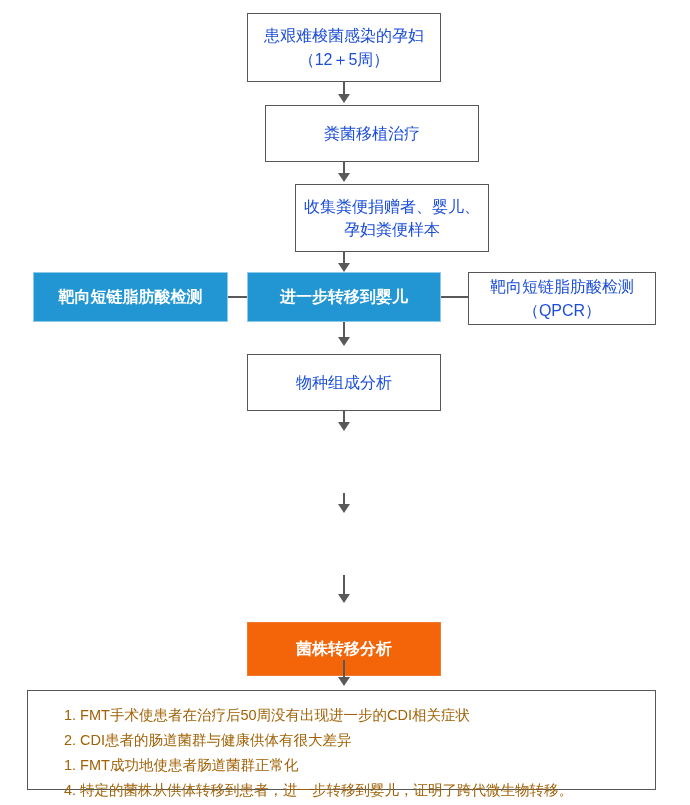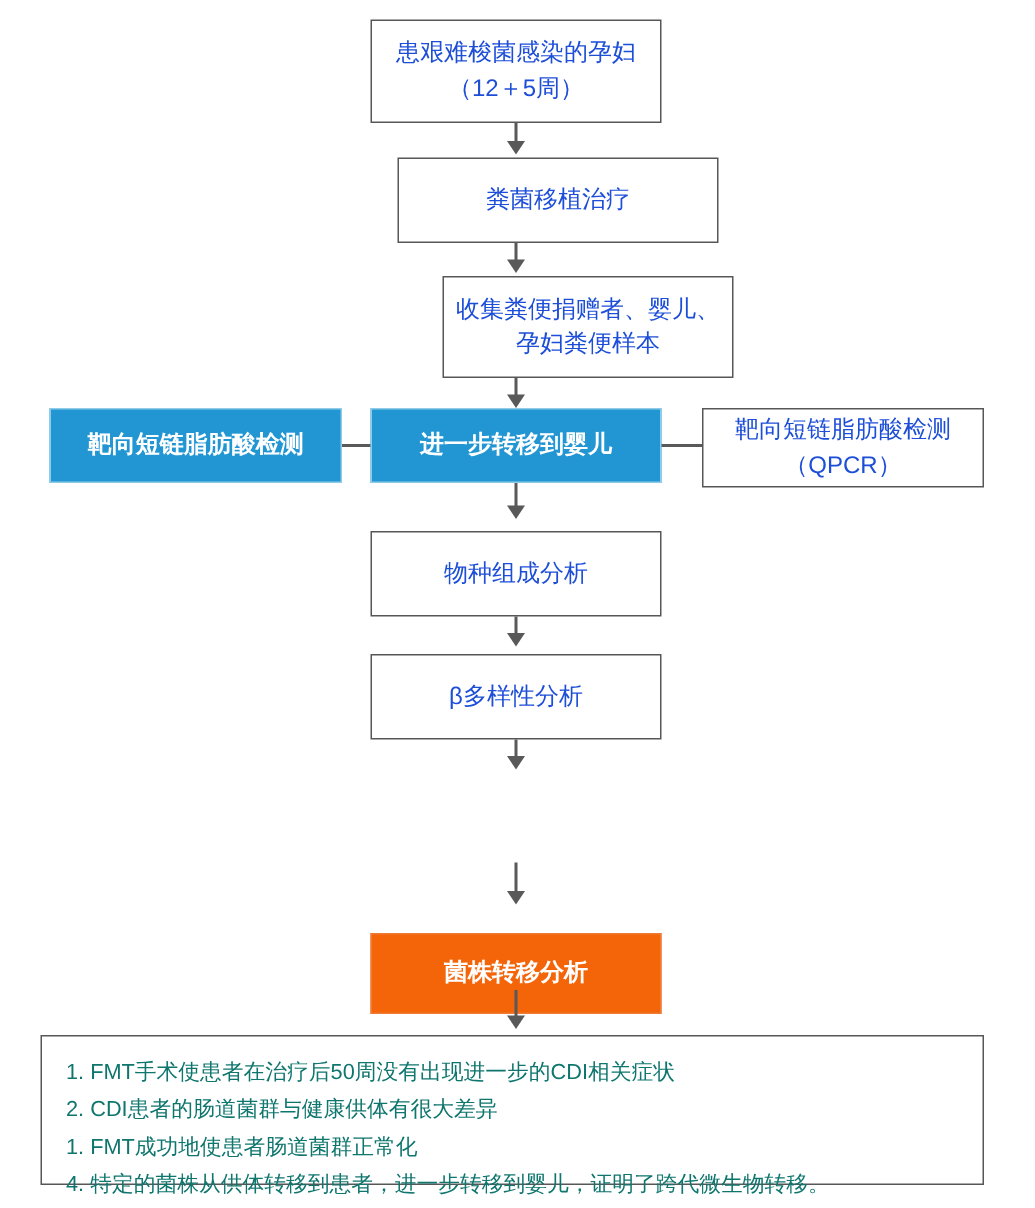--- a/index.html
+++ b/index.html
@@ -49,25 +49,25 @@
     background: #f4650a;
     border: 1px solid #f07a33;
     color: #ffffff;
     font-size: 16px;
     font-weight: bold;
     margin-top: 16px;
   }
   .node.summary {
     background: #ffffff;
     border: 1px solid #575757;
-    color: #0f766e;
+    color: #a16207;
     font-size: 14.5px;
     display: block;
     text-align: left;
-    padding: 12px 0 12px 16px;
+    padding: 12px 0 12px 36px;
     white-space: normal;
   }
   .summary-line {
     display: block;
     line-height: 1.72;
     white-space: nowrap;
   }
 
   
   .vline {
@@ -137,23 +137,20 @@
   <div class="vline" style="left:343px; top:322px; height:18px;"></div>
   <div class="arrowhead" style="left:338px; top:337px;"></div>
 
   <div class="node plain" style="left:247px; top:354px; width:194px; height:57px;text-align:center;">
     <span>物种组成分析</span>
   </div>
 
   <div class="vline" style="left:343px; top:411px; height:14px;"></div>
   <div class="arrowhead" style="left:338px; top:422px;"></div>
 
-  <div class="node plain" style="left:247px; top:436px; width:194px; height:57px;">
-    <span>β多样性分析</span>
-  </div>
 
   <div class="vline" style="left:343px; top:493px; height:14px;"></div>
   <div class="arrowhead" style="left:338px; top:504px;"></div>
 
 
   <div class="vline" style="left:343px; top:575px; height:22px;"></div>
   <div class="arrowhead" style="left:338px; top:594px;"></div>
 
   <div class="node orange" style="left:247px; top:606px; width:194px; height:54px;">
     <span>菌株转移分析</span>

